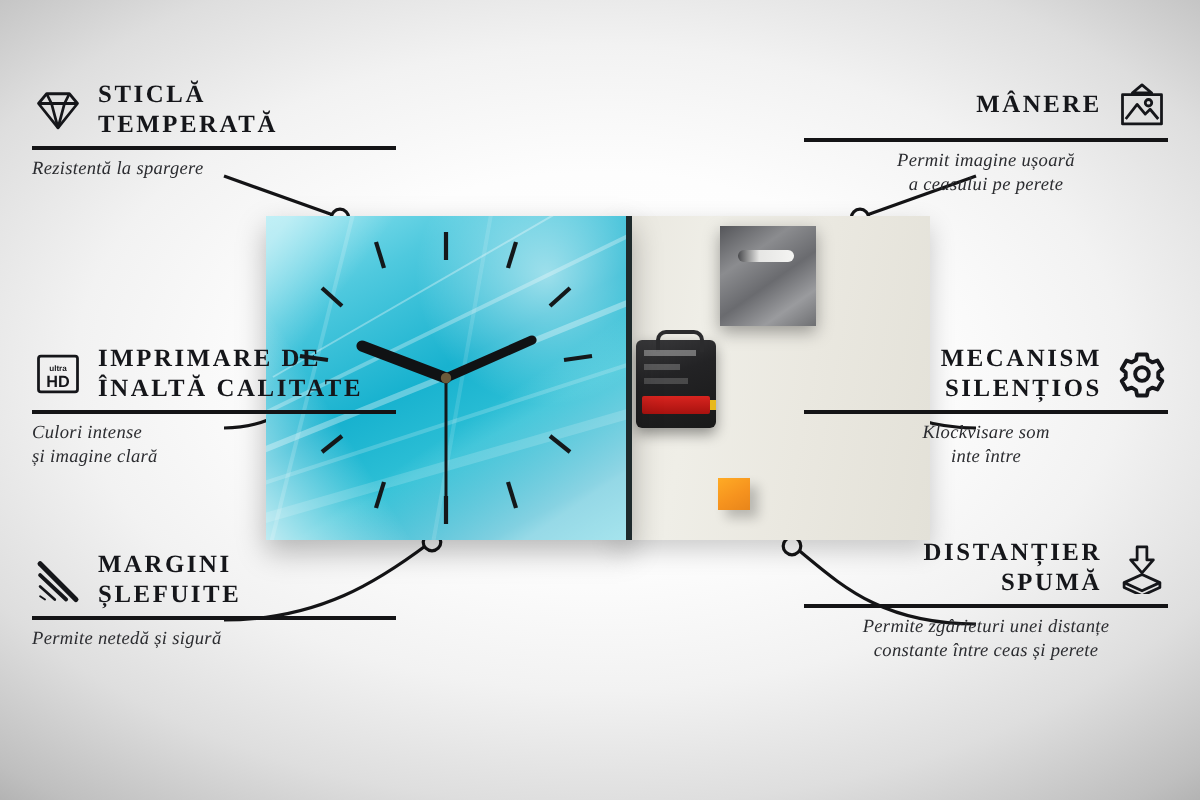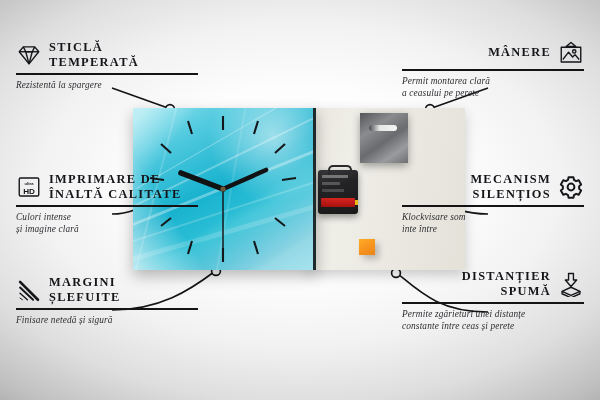--- a/index.html
+++ b/index.html
@@ -104,21 +104,21 @@
     font-weight:700;text-transform:uppercase;white-space:nowrap;
   }
   .callout .rule{height:1.6px;background:#141416;margin:3px 0 4px;}
   .callout .sub{
     font-size:9.3px;color:#2b2c30;line-height:1.32;letter-spacing:.15px;font-style:italic;
   }
   .ico{width:26px;height:26px;flex:0 0 26px;display:block;}
 
   .left{text-align:left;}
   .left .head{justify-content:flex-start;}
-  .right{text-align:left;}
+  .right{text-align:center;}
   .right .head{justify-content:flex-end;}
   .right .titles{align-items:flex-end;}
 
   #c-sticla{left:16px;top:40px;}
   #c-hd{left:16px;top:172px;}
   #c-margini{left:16px;top:275px;}
   #c-manere{left:402px;top:40px;}
   #c-mecanism{left:402px;top:172px;}
   #c-distantier{left:402px;top:269px;}
 </style>
@@ -243,39 +243,39 @@
           <line x1="5" y1="20" x2="14" y2="28" stroke-width="1.7"></line>
           <line x1="5" y1="26" x2="8" y2="28" stroke-width="1.2"></line>
         </g>
       </svg>
       <div class="titles">
         <span class="t">MARGINI</span>
         <span class="t">ȘLEFUITE</span>
       </div>
     </div>
     <div class="rule"></div>
-    <div class="sub">Finisare netedă și sigură</div>
+    <div class="sub">Permite netedă și sigură</div>
   </div>
 
   <div class="callout right" id="c-manere">
     <div class="head">
       <div class="titles">
         <span class="t">MÂNERE</span>
       </div>
       <svg class="ico" viewBox="0 0 32 32">
         <g fill="none" stroke="#15161a" stroke-width="1.7" stroke-linejoin="round">
           <path d="M16,3 L10,8 L22,8 Z"></path>
           <rect x="4" y="9" width="24" height="18"></rect>
           <path d="M6,24 L13,15 L18,21 L21,18 L26,24"></path>
           <circle cx="20" cy="14" r="2"></circle>
         </g>
       </svg>
     </div>
     <div class="rule"></div>
-    <div class="sub">Permit montarea clară</div>
+    <div class="sub">Permit imagine ușoară</div>
     <div class="sub">a ceasului pe perete</div>
   </div>
 
   <div class="callout right" id="c-mecanism">
     <div class="head">
       <div class="titles">
         <span class="t">MECANISM</span>
         <span class="t">SILENȚIOS</span>
       </div>
       <svg class="ico" viewBox="0 0 32 32">

